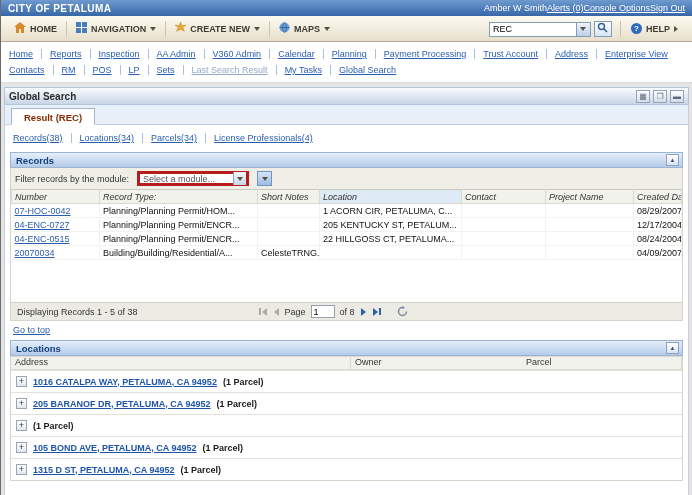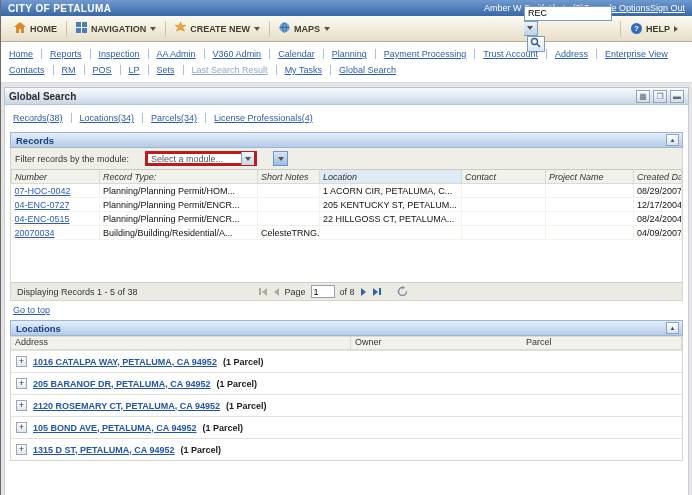--- a/index.html
+++ b/index.html
@@ -12,21 +12,21 @@
   .brand { color:#fff; font-weight:bold; font-size:10px; letter-spacing:.4px; }
   .topbar-right { display:flex; align-items:center; color:#fff; font-size:9px; }
   .top-link { color:#fff; text-decoration:underline; cursor:pointer; }
 
   
   .toolbar { height:26px; background:linear-gradient(#fcfaf1,#e7dfca); border-bottom:1px solid #b3ab93; display:flex; align-items:center; padding:0 4px; color:#3d3c31; font-weight:bold; }
   .tbtn { display:flex; align-items:center; gap:4px; padding:0 9px; height:100%; cursor:pointer; white-space:nowrap; }
   .tsep { width:1px; height:16px; background:#ccc4ab; }
   .caret { width:0; height:0; border-left:3px solid transparent; border-right:3px solid transparent; border-top:4px solid #55543f; }
   .caret-r { width:0; height:0; border-top:3px solid transparent; border-bottom:3px solid transparent; border-left:4px solid #55543f; }
-  .searchwrap { margin-left:auto; display:flex; align-items:flex-start;flex-direction:column; }
+  .searchwrap { margin-left:auto; display:flex; align-items:flex-end; }
   .search-input { width:88px; height:15px; border:1px solid #7f9db9; font-size:9px; padding:1px 3px; font-family:"Liberation Sans", sans-serif; }
   .combo-arrow { width:14px; height:15px; border:1px solid #7f9db9; border-left:none; background:linear-gradient(#eef4fb,#bcd0e8); display:flex; align-items:center; justify-content:center; cursor:pointer; }
   .search-btn { width:18px; height:16px; margin-left:3px; border:1px solid #7f9db9; background:linear-gradient(#ffffff,#d9e6f4); display:flex; align-items:center; justify-content:center; cursor:pointer; }
   .helpwrap { display:flex; align-items:center; gap:4px; padding:0 10px; cursor:pointer; }
   .help-icon { width:11px; height:11px; border-radius:50%; background:#2f6bbf; color:#fff; font-size:8px; font-weight:bold; display:flex; align-items:center; justify-content:center; }
 
   
   .navlinks { background:#fff; padding:4px 8px; border-bottom:1px solid #dcdcdc; }
   .links-row { line-height:16px; white-space:nowrap; }
   .link { color:#2a5db0; text-decoration:underline; cursor:pointer; font-size:9px; padding:0 8px; }
@@ -44,21 +44,21 @@
   .tab-strip { background:#e7eff9; border-bottom:1px solid #c2cfe0; padding:3px 6px 0; height:20px; display:flex; }
   .tab { background:#fff; border:1px solid #a3b5cc; border-bottom:1px solid #fff; margin-bottom:-1px; padding:3px 12px 0; font-size:9.5px; font-weight:bold; color:#8a2a00; cursor:pointer; }
 
   .result-links { padding:5px 8px 4px; }
 
   .section-hdr { margin:2px 5px 0; height:16px; background:linear-gradient(#e4eefb,#b4cbe9); border:1px solid #9db4d2; display:flex; align-items:center; justify-content:space-between; padding:0 3px; }
   .section-title { font-size:9.5px; font-weight:bold; color:#16407c; padding-left:2px; }
   .collapse-btn { width:13px; height:12px; border:1px solid #8fa3bd; background:linear-gradient(#ffffff,#d9e2ef); color:#33507a; font-size:6px; line-height:10px; text-align:center; cursor:pointer; }
 
   .section-body { margin:0 5px; border:1px solid #d5d5cb; border-top:none; }
-  .filter-row { background:#efefe8; padding:3px 4px; display:flex; align-items:center; gap:16px; color:#333; }
+  .filter-row { background:#efefe8; padding:3px 4px; display:flex; align-items:center; gap:8px; color:#333; }
   .select { width:112px; height:15px; border:3px solid #b91c1c; background:#fff; display:flex; align-items:center; justify-content:space-between; padding-left:3px; color:#555; cursor:pointer; }
   .select-arrow { width:13px; height:13px; background:linear-gradient(#f3f7fc,#c6d6ea); border-left:1px solid #93a1b1; display:flex; align-items:center; justify-content:center; }
   .filter-go { width:15px; height:15px; border:1px solid #6f94c4; background:linear-gradient(#d8e6f7,#9cbce4); display:flex; align-items:center; justify-content:center; cursor:pointer; }
 
   table { width:100%; border-collapse:collapse; table-layout:fixed; font-size:9px; }
   thead th { background:#f2f2ec; border:1px solid #dadad0; border-top:1px solid #c9c9bf; height:14px; font-weight:normal; color:#333; text-align:left; padding:0 3px; white-space:nowrap; overflow:hidden;font-style:italic; }
   thead th.sorted { background:#dfeaf7; }
   tbody td { height:14px; padding:0 3px; white-space:nowrap; overflow:hidden; color:#111; border-bottom:1px solid #f3f3ec; border-right:1px solid #f3f3ec; }
   .cell-link { color:#2a5db0; text-decoration:underline; cursor:pointer; }
   .table-spacer { height:42px; background:#fff; }
@@ -165,20 +165,23 @@
     <span class="gs-title">Global Search</span>
     <span class="win-btns">
       <span class="win-btn">▦</span>
       <span class="win-btn">❐</span>
       <span class="win-btn">▬</span>
     </span>
   </div>
 
   <div class="gs-body">
 
+    <div class="tab-strip">
+      <span class="tab">Result (REC)</span>
+    </div>
 
     <div class="result-links links-row">
       <span class="link">Records(38)</span><span class="link">Locations(34)</span><span class="link">Parcels(34)</span><span class="link">License Professionals(4)</span>
     </div>
 
     <div class="section-hdr">
       <span class="section-title">Records</span>
       <span class="collapse-btn">▲</span>
     </div>
     <div class="section-body">
@@ -307,21 +310,20 @@
         <span class="loc-link">1016 CATALPA WAY, PETALUMA, CA 94952</span>
         <span class="loc-count">(1 Parcel)</span>
       </div>
       <div class="loc-row">
         <span class="expander">+</span>
         <span class="loc-link">205 BARANOF DR, PETALUMA, CA 94952</span>
         <span class="loc-count">(1 Parcel)</span>
       </div>
       <div class="loc-row">
         <span class="expander">+</span>
-        <span class="loc-link">2120 ROSEMARY CT, PETALUMA, CA 94952</span>
         <span class="loc-count">(1 Parcel)</span>
       </div>
       <div class="loc-row">
         <span class="expander">+</span>
         <span class="loc-link">105 BOND AVE, PETALUMA, CA 94952</span>
         <span class="loc-count">(1 Parcel)</span>
       </div>
       <div class="loc-row">
         <span class="expander">+</span>
         <span class="loc-link">1315 D ST, PETALUMA, CA 94952</span>

